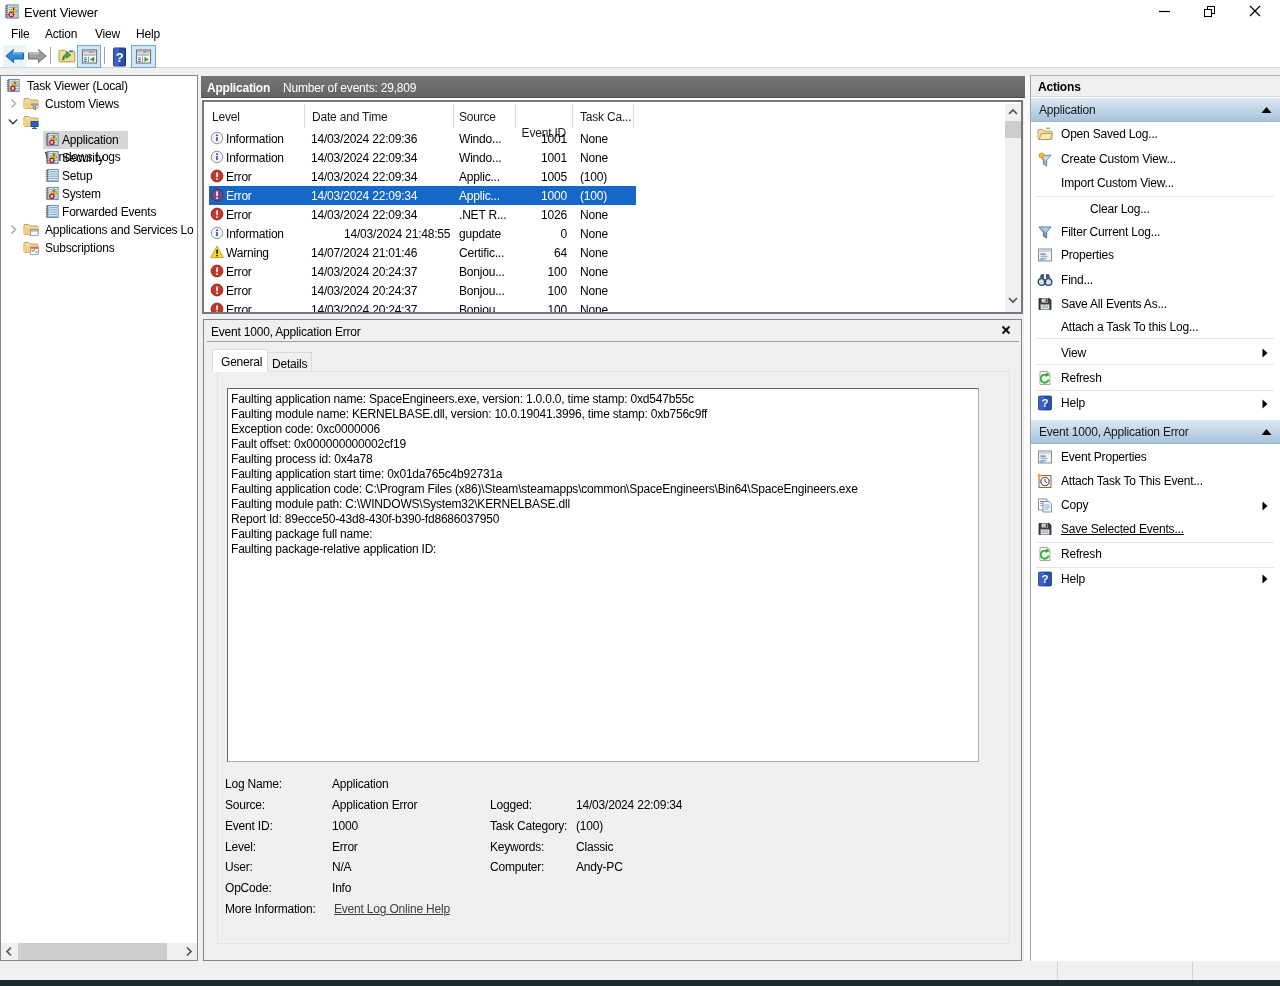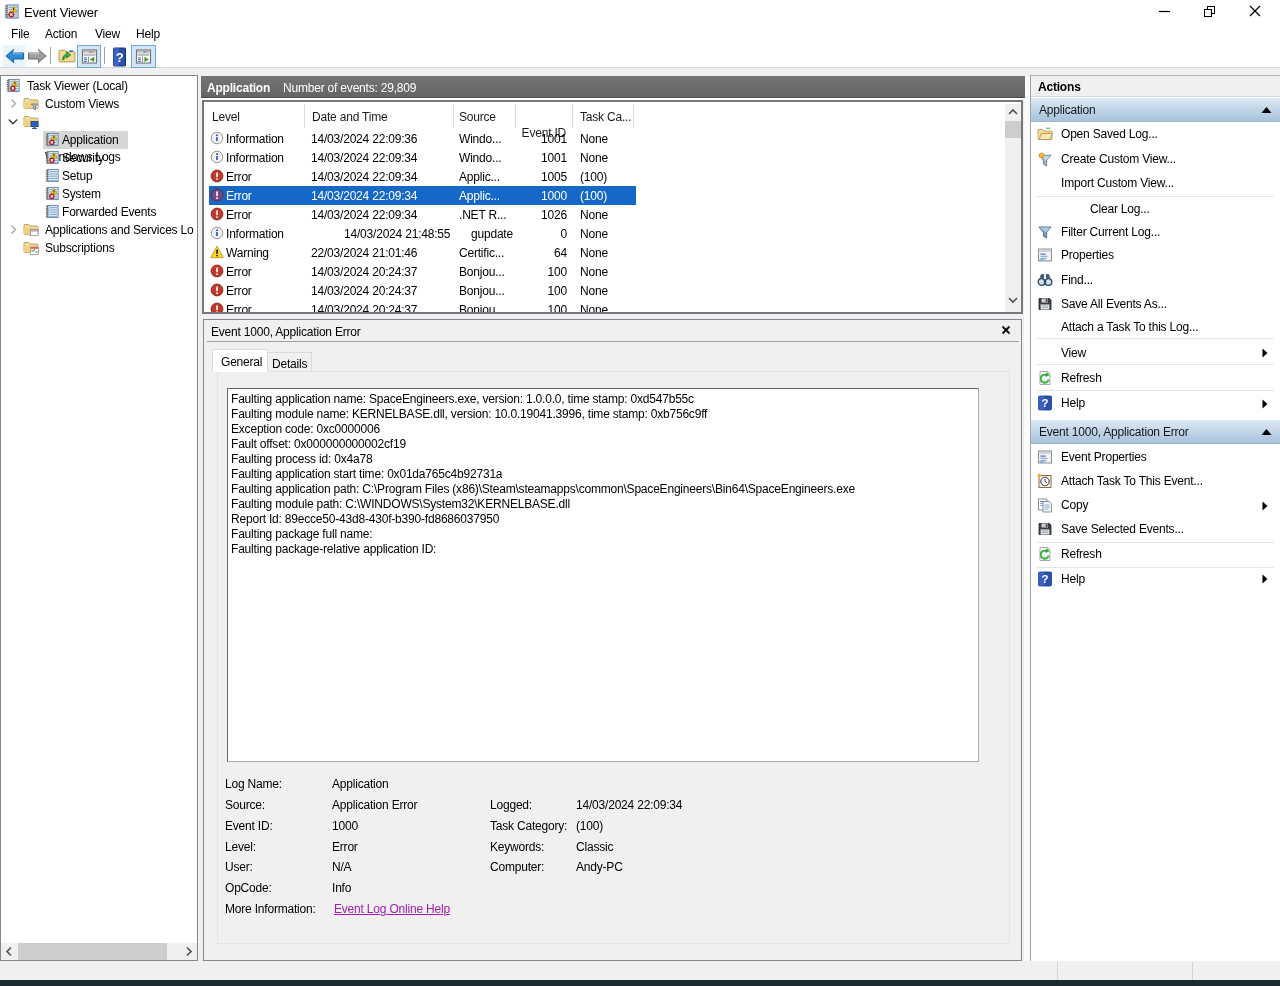--- a/index.html
+++ b/index.html
@@ -332,30 +332,30 @@
       <div class="abs nw" style="left:516px;top:208px;width:51px;text-align:right;color:#000;">1026</div>
       <div class="abs nw" style="left:580px;top:208px;color:#000;">None</div>
       <svg class="abs" style="left:210px;top:226px;width:14px;height:14px" viewBox="0 0 16 16">
         <circle cx="8" cy="8" r="6.6" fill="#f4f4f4" stroke="#8f9191" stroke-width="1.1"></circle>
         <circle cx="8" cy="4.9" r="1.15" fill="#2b50c8"></circle>
         <path d="M6.7 7 L8.9 7 L8.9 11.2 L6.7 11.2 M6.7 7" fill="none"></path>
         <rect x="7" y="6.9" width="1.9" height="4.6" fill="#2b50c8"></rect>
       </svg>
       <div class="abs nw" style="left:226px;top:227px;color:#000;">Information</div>
       <div class="abs nw" style="left:311px;top:227px;color:#000;margin-left:33px;">14/03/2024 21:48:55</div>
-      <div class="abs nw" style="left:459px;top:227px;color:#000;margin-left:12px;">gupdate</div>
+      <div class="abs nw" style="left:459px;top:227px;color:#000;">gupdate</div>
       <div class="abs nw" style="left:516px;top:227px;width:51px;text-align:right;color:#000;">0</div>
       <div class="abs nw" style="left:580px;top:227px;color:#000;">None</div>
       <svg class="abs" style="left:210px;top:245px;width:14px;height:14px" viewBox="0 0 16 16">
         <path d="M8 1.2 L15.2 14.4 L0.8 14.4 Z" fill="#fed32e" stroke="#a78b00" stroke-width="0.8"></path>
         <rect x="7.2" y="5.2" width="1.7" height="5" rx="0.8" fill="#111"></rect>
         <circle cx="8" cy="12" r="1" fill="#111"></circle>
       </svg>
       <div class="abs nw" style="left:226px;top:246px;color:#000;">Warning</div>
-      <div class="abs nw" style="left:311px;top:246px;color:#000;">22/03/2024 21:01:46</div>
+      <div class="abs nw" style="left:311px;top:246px;color:#000;">14/07/2024 21:01:46</div>
       <div class="abs nw" style="left:459px;top:246px;color:#000;">Certific...</div>
       <div class="abs nw" style="left:516px;top:246px;width:51px;text-align:right;color:#000;">64</div>
       <div class="abs nw" style="left:580px;top:246px;color:#000;">None</div>
       <svg class="abs" style="left:210px;top:264px;width:14px;height:14px" viewBox="0 0 16 16">
         <circle cx="8" cy="8" r="6.8" fill="#c0392b" stroke="#7d1a10" stroke-width="0.9"></circle>
         <rect x="7.1" y="3.6" width="1.9" height="6" rx="0.9" fill="#fff"></rect>
         <circle cx="8" cy="11.6" r="1.1" fill="#fff"></circle>
       </svg>
       <div class="abs nw" style="left:226px;top:265px;color:#000;">Error</div>
       <div class="abs nw" style="left:311px;top:265px;color:#000;">14/03/2024 20:24:37</div>
@@ -404,21 +404,21 @@
 <div class="abs nw" style="left:272px;top:357px;">Details</div>
 <div class="abs" style="left:217px;top:371px;width:793px;height:573px;border:1px solid #e4e4e4;background:#f0f0f0;box-sizing:border-box;"></div>
 <div class="abs" style="left:213px;top:371px;width:54px;height:1px;background:#fff;"></div>
 <div class="abs" style="left:227px;top:388px;width:752px;height:374px;background:#fff;border:1px solid;border-color:#63666d #aaadb2 #aaadb2 #63666d;box-sizing:border-box;"></div>
 <div class="abs nw" style="left:231px;top:392px;height:15px;line-height:15px;">Faulting application name: SpaceEngineers.exe, version: 1.0.0.0, time stamp: 0xd547b55c</div>
 <div class="abs nw" style="left:231px;top:407px;height:15px;line-height:15px;">Faulting module name: KERNELBASE.dll, version: 10.0.19041.3996, time stamp: 0xb756c9ff</div>
 <div class="abs nw" style="left:231px;top:422px;height:15px;line-height:15px;">Exception code: 0xc0000006</div>
 <div class="abs nw" style="left:231px;top:437px;height:15px;line-height:15px;">Fault offset: 0x000000000002cf19</div>
 <div class="abs nw" style="left:231px;top:452px;height:15px;line-height:15px;">Faulting process id: 0x4a78</div>
 <div class="abs nw" style="left:231px;top:467px;height:15px;line-height:15px;">Faulting application start time: 0x01da765c4b92731a</div>
-<div class="abs nw" style="left:231px;top:482px;height:15px;line-height:15px;">Faulting application path: C:\Program Files (x86)\Steam\steamapps\common\SpaceEngineers\Bin64\SpaceEngineers.exe</div>
+<div class="abs nw" style="left:231px;top:482px;height:15px;line-height:15px;">Faulting application code: C:\Program Files (x86)\Steam\steamapps\common\SpaceEngineers\Bin64\SpaceEngineers.exe</div>
 <div class="abs nw" style="left:231px;top:497px;height:15px;line-height:15px;">Faulting module path: C:\WINDOWS\System32\KERNELBASE.dll</div>
 <div class="abs nw" style="left:231px;top:512px;height:15px;line-height:15px;">Report Id: 89ecce50-43d8-430f-b390-fd8686037950</div>
 <div class="abs nw" style="left:231px;top:527px;height:15px;line-height:15px;">Faulting package full name:</div>
 <div class="abs nw" style="left:231px;top:542px;height:15px;line-height:15px;">Faulting package-relative application ID:</div>
 <div class="abs nw" style="left:225px;top:777px;">Log Name:</div>
 <div class="abs nw" style="left:332px;top:777px;">Application</div>
 <div class="abs nw" style="left:225px;top:798px;">Source:</div>
 <div class="abs nw" style="left:332px;top:798px;">Application Error</div>
 <div class="abs nw" style="left:490px;top:798px;">Logged:</div>
 <div class="abs nw" style="left:576px;top:798px;">14/03/2024 22:09:34</div>
@@ -430,21 +430,21 @@
 <div class="abs nw" style="left:332px;top:840px;">Error</div>
 <div class="abs nw" style="left:490px;top:840px;">Keywords:</div>
 <div class="abs nw" style="left:576px;top:840px;">Classic</div>
 <div class="abs nw" style="left:225px;top:860px;">User:</div>
 <div class="abs nw" style="left:332px;top:860px;">N/A</div>
 <div class="abs nw" style="left:490px;top:860px;">Computer:</div>
 <div class="abs nw" style="left:576px;top:860px;">Andy-PC</div>
 <div class="abs nw" style="left:225px;top:881px;">OpCode:</div>
 <div class="abs nw" style="left:332px;top:881px;">Info</div>
 <div class="abs nw" style="left:225px;top:902px;">More Information:</div>
-<div class="abs nw" style="left:334px;top:902px;color:#a21caf;text-decoration:underline;">Event Log Online Help</div>
+<div class="abs nw" style="left:334px;top:902px;color:#404040;text-decoration:underline;">Event Log Online Help</div>
 <div class="abs" style="left:1030px;top:75px;width:250px;height:886px;background:#fff;border-left:1px solid #9fa5ab;box-sizing:border-box;"></div>
 <div class="abs" style="left:1031px;top:75px;width:249px;height:1px;background:#b0b4b8;"></div>
 <div class="abs" style="left:1031px;top:76px;width:249px;height:21px;background:#f0f0f0;border-bottom:1px solid #d4d4d4;box-sizing:border-box;"></div>
 <div class="abs nw" style="left:1038px;top:80px;font-weight:bold;">Actions</div>
 <div class="abs" style="left:1031px;top:98px;width:249px;height:24px;background:linear-gradient(#dde9f4,#a6c2db);border-bottom:1px solid #9cb8d0;box-sizing:border-box;"></div>
 <div class="abs nw" style="left:1039px;top:103px;color:#15191c;">Application</div>
 <svg class="abs" style="left:1261px;top:106px;width:11px;height:8px" viewBox="0 0 11 8">
     <path d="M0.5 7 L5.5 1 L10.5 7 Z" fill="#000"></path>
   </svg>
 <svg class="abs" style="left:1037px;top:126px;width:16px;height:16px" viewBox="0 0 16 16">
@@ -555,21 +555,21 @@
     <path d="M0.5 0.5 L5.5 5 L0.5 9.5 Z" fill="#000"></path>
   </svg>
 <svg class="abs" style="left:1037px;top:521px;width:16px;height:16px" viewBox="0 0 16 16">
     <path d="M2 2.5 L12.5 2.5 L14 4 L14 13.5 L2 13.5 Z" fill="#3c3f45" stroke="#23252a" stroke-width="0.8"></path>
     <rect x="4.5" y="2.5" width="6.5" height="4" fill="#c9cdd2"></rect>
     <rect x="8.8" y="3.1" width="1.6" height="2.8" fill="#3c3f45"></rect>
     <rect x="3.8" y="8.5" width="8.4" height="5" fill="#eceff2" stroke="#9aa0a8" stroke-width="0.5"></rect>
     <rect x="4.8" y="9.5" width="6.4" height="0.9" fill="#9aa0a8"></rect>
     <rect x="4.8" y="11.2" width="6.4" height="0.9" fill="#9aa0a8"></rect>
   </svg>
-<div class="abs nw" style="left:1061px;top:522px;">Save Selected Events...</div>
+<div class="abs nw" style="left:1061px;top:522px;text-decoration:underline;">Save Selected Events...</div>
 <svg class="abs" style="left:1037px;top:546px;width:16px;height:16px" viewBox="0 0 16 16">
     <path d="M3 1.5 L10.5 1.5 L13 4 L13 14.5 L3 14.5 Z" fill="#fff" stroke="#9aa0a8" stroke-width="0.9"></path>
     <path d="M10.5 1.5 L10.5 4 L13 4 Z" fill="#d7dbe0" stroke="#9aa0a8" stroke-width="0.6"></path>
     <path d="M11.6 9.5 A4 4 0 1 1 9.6 5.2" fill="none" stroke="#2fae2f" stroke-width="1.8"></path>
     <path d="M9 2.6 L12.6 5.2 L8.6 6.9 Z" fill="#2fae2f"></path>
   </svg>
 <div class="abs nw" style="left:1061px;top:547px;">Refresh</div>
 <svg class="abs" style="left:1037px;top:571px;width:16px;height:16px" viewBox="0 0 16 16">
     <rect x="1.5" y="1" width="13" height="14" rx="1.2" fill="#2a4fae" stroke="#1b3a88" stroke-width="0.8"></rect>
     <rect x="1.5" y="1" width="6" height="14" rx="1.2" fill="#3a62c4"></rect>

